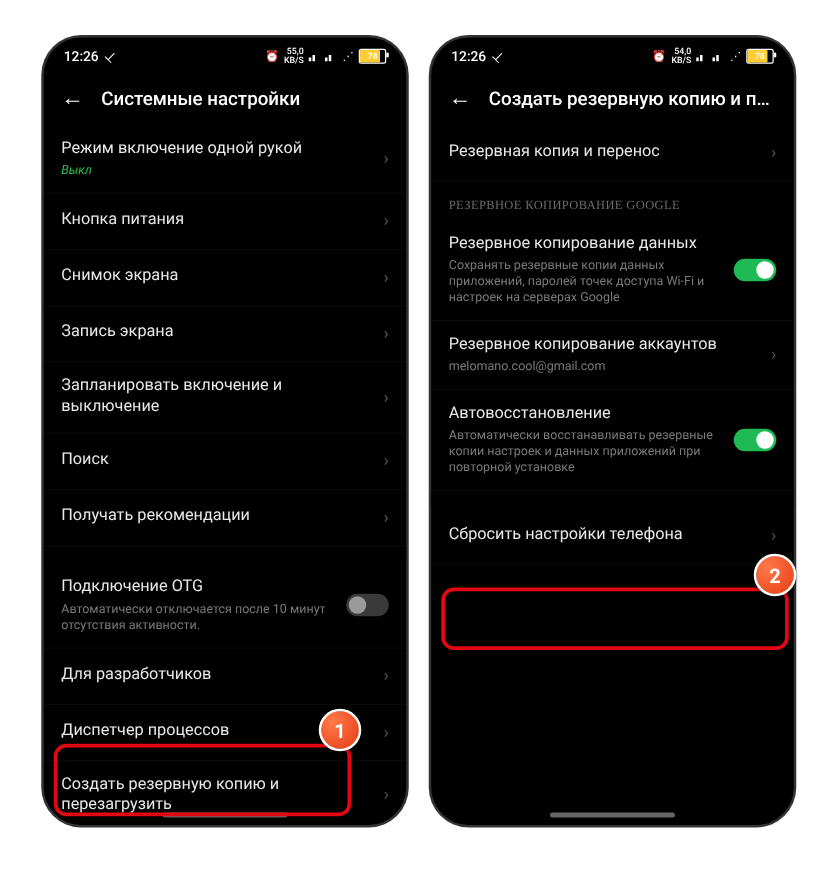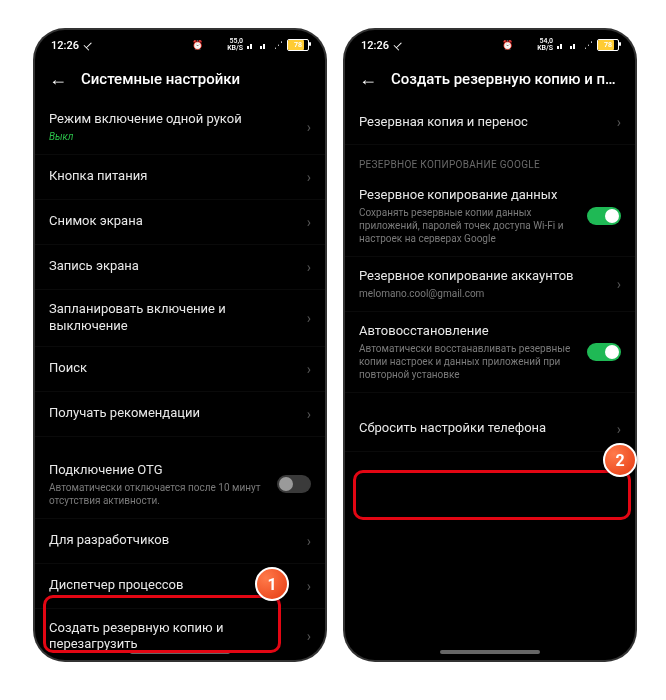--- a/index.html
+++ b/index.html
@@ -33,21 +33,21 @@
     display: flex;
     align-items: center;
     justify-content: space-between;
     padding: 0 16px;
     color: #fff;
     font-size: 11px;
     font-weight: 500;
   }
   .status-left { display:flex; align-items:center; gap:6px;}
   .status-right { display:flex; align-items:center; gap:4px; font-size:9px;}
-  .status-right .kb { font-size:7px; line-height:7px; text-align:right;margin-left:20px;}
+  .status-right .kb { font-size:7px; line-height:7px; text-align:right;}
   .status-icons { display:flex; align-items:center; gap:3px;}
   .sig { display:inline-block; width:10px; height:8px; position:relative;}
   .sig:before{content:"";position:absolute;bottom:0;left:0;width:2px;height:3px;background:#fff;}
   .sig:after{content:"";position:absolute;bottom:0;left:3px;width:2px;height:5px;background:#fff;}
   .batt {
     width: 20px; height:10px; border:1px solid #fff; border-radius:2px; position:relative;
     display:flex; align-items:center;
   }
   .batt:after{content:"";width:2px;height:4px;background:#fff;position:absolute;right:-3px;top:2px;border-radius:1px;}
   .batt-fill{height:100%;background:#ffcc33;border-radius:1px;}
@@ -75,21 +75,21 @@
     position:relative;
     min-height:22px;
   }
   .row .texts { flex:1; min-width:0; padding-right:8px;}
   .row .label { font-size:13px; color:#e8e8e8; line-height:1.3;}
   .row .sub { font-size:10px; color:#7a7a7a; margin-top:2px; line-height:1.3;}
   .row .sub.green { color:#2bbf4a; font-size:10px;font-style:italic;}
   .chev { color:#555; font-size:14px; }
   .gap-row { height: 14px; background:#000; }
   .section-title {
-    color:#6a6a6a; font-size:10px; padding: 14px 14px 6px 14px; letter-spacing:0.3px;
+    color:#6a6a6a; font-size:10px; padding: 14px 14px 6px 14px; letter-spacing:0.3px;font-family:Liberation Serif, serif;
   }
 
   .toggle {
     width:34px; height:18px; border-radius:10px; position:relative;
   }
   .toggle.off { background:#3a3a3a; }
   .toggle.on  { background:#1fb955; }
   .toggle .knob{
     width:14px;height:14px;border-radius:50%;background:#bbb;position:absolute;top:2px;
   }

